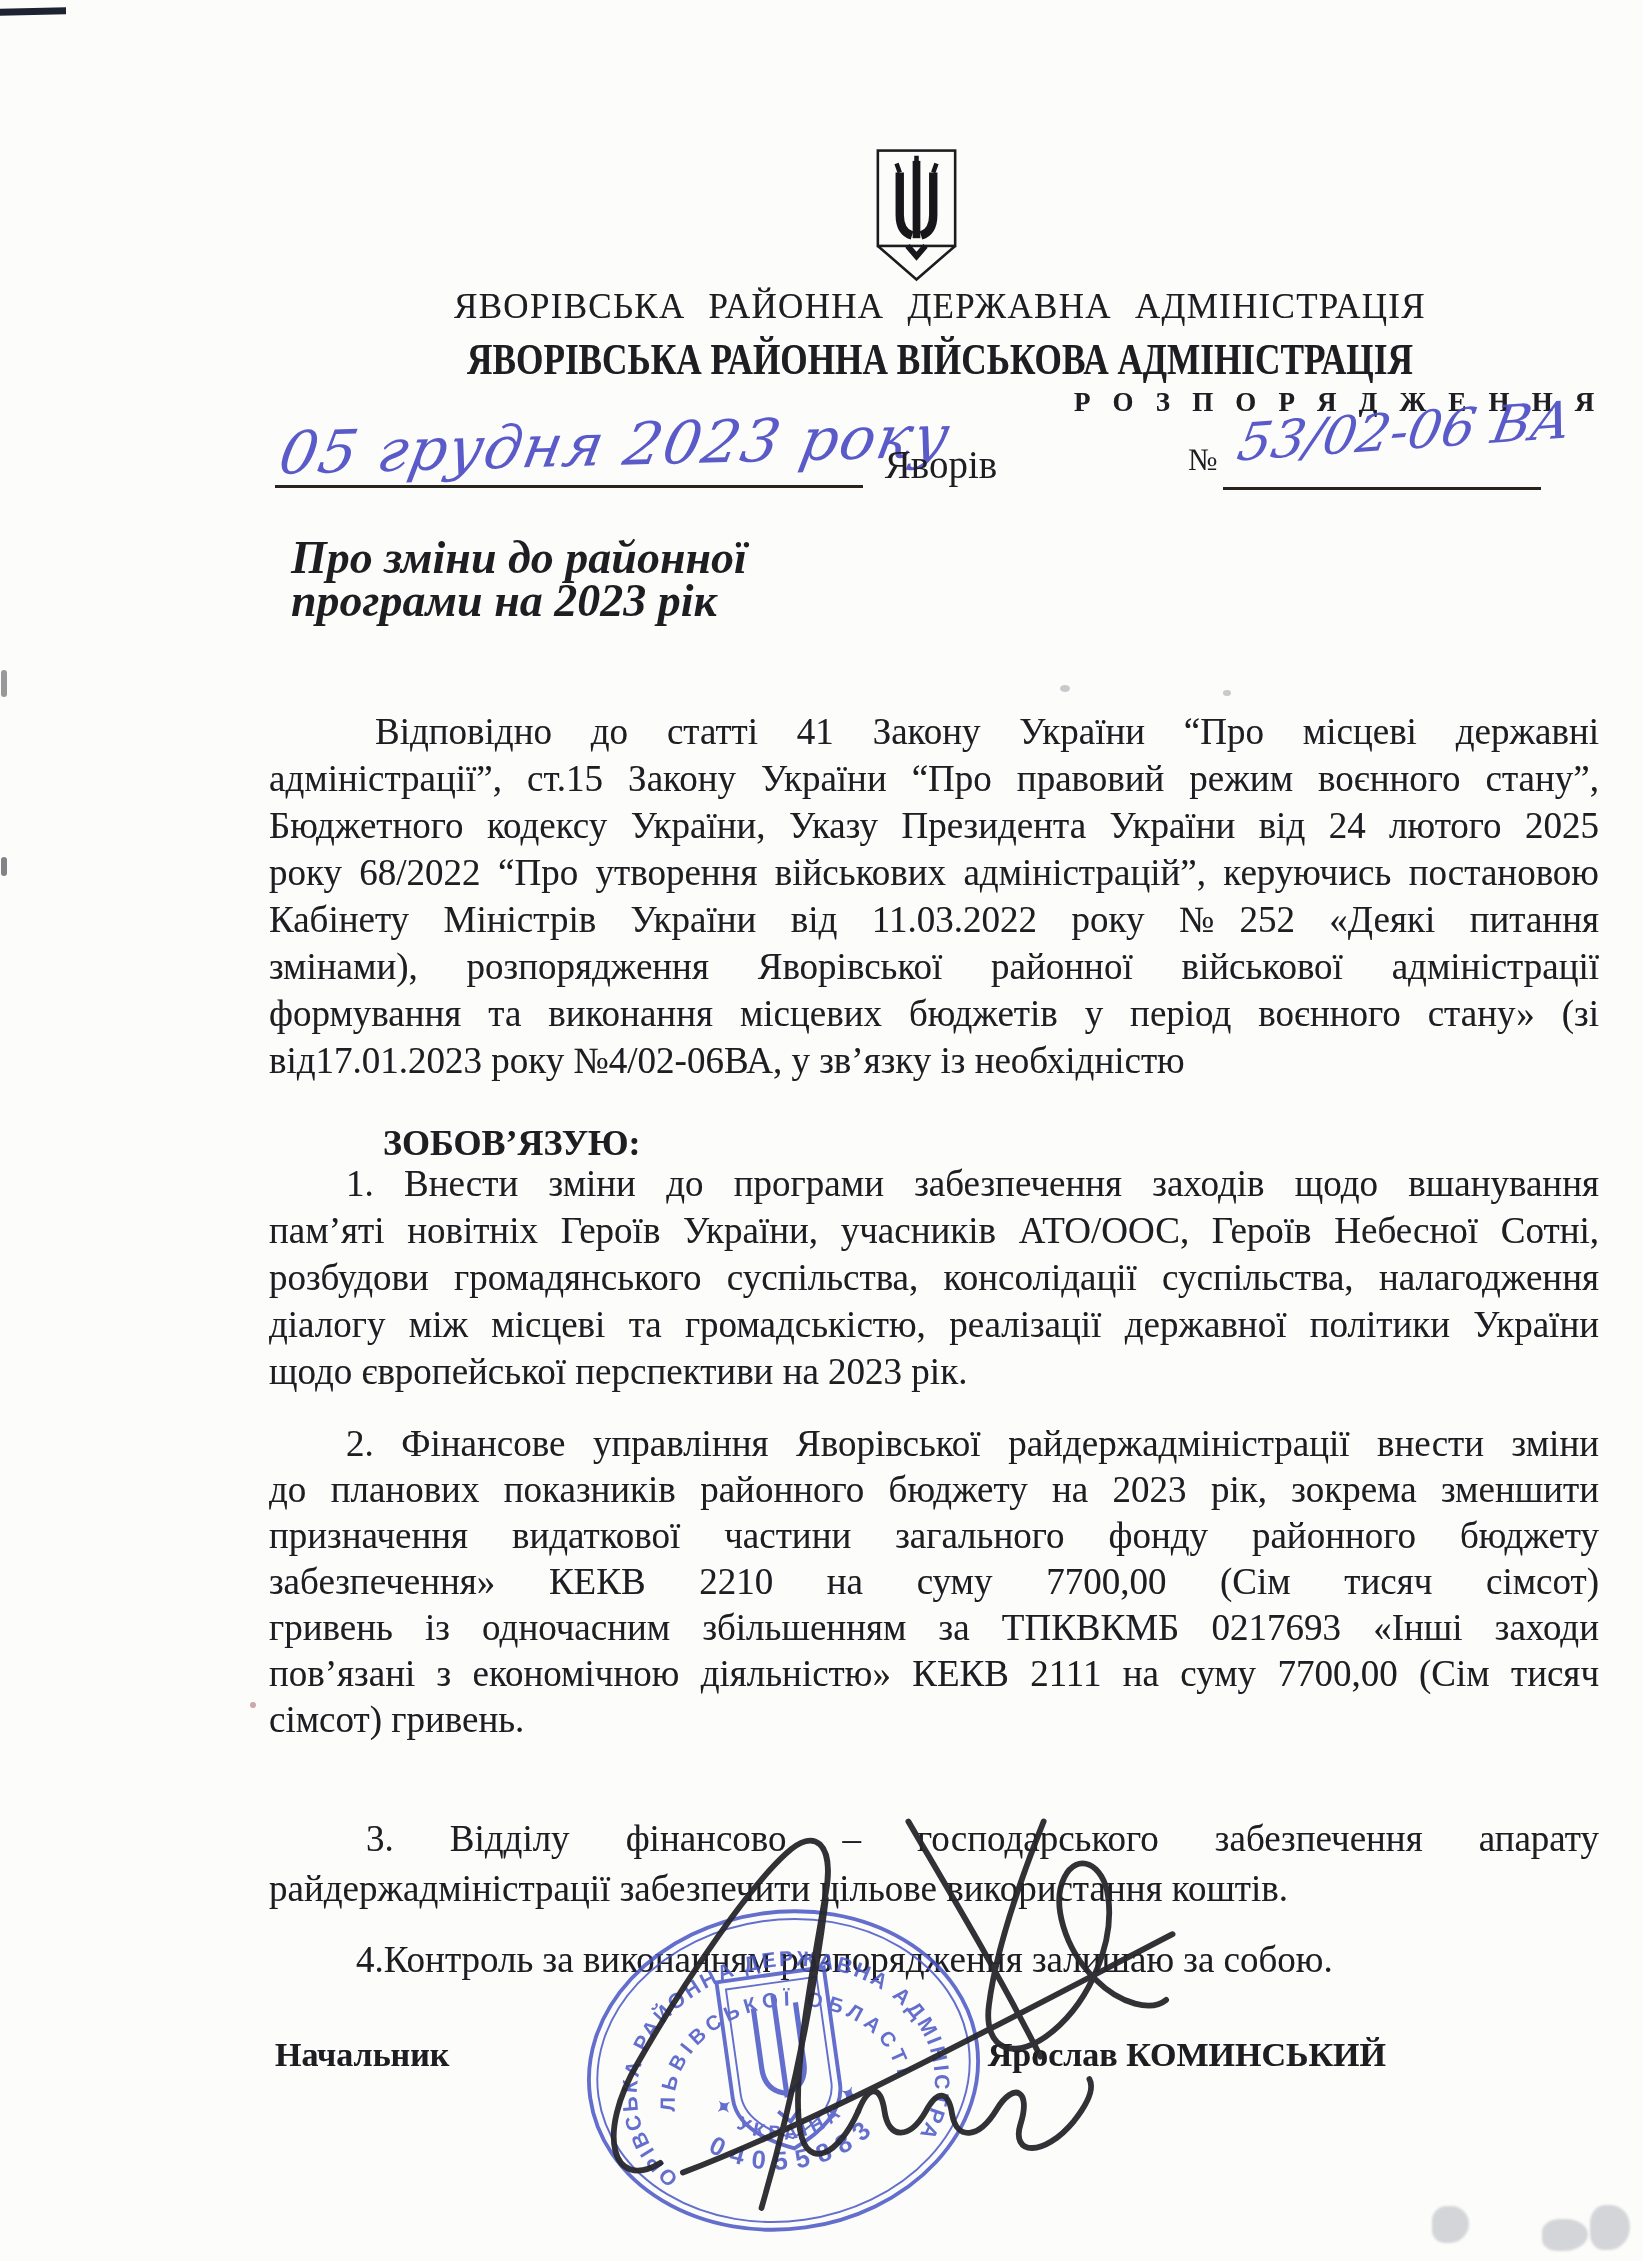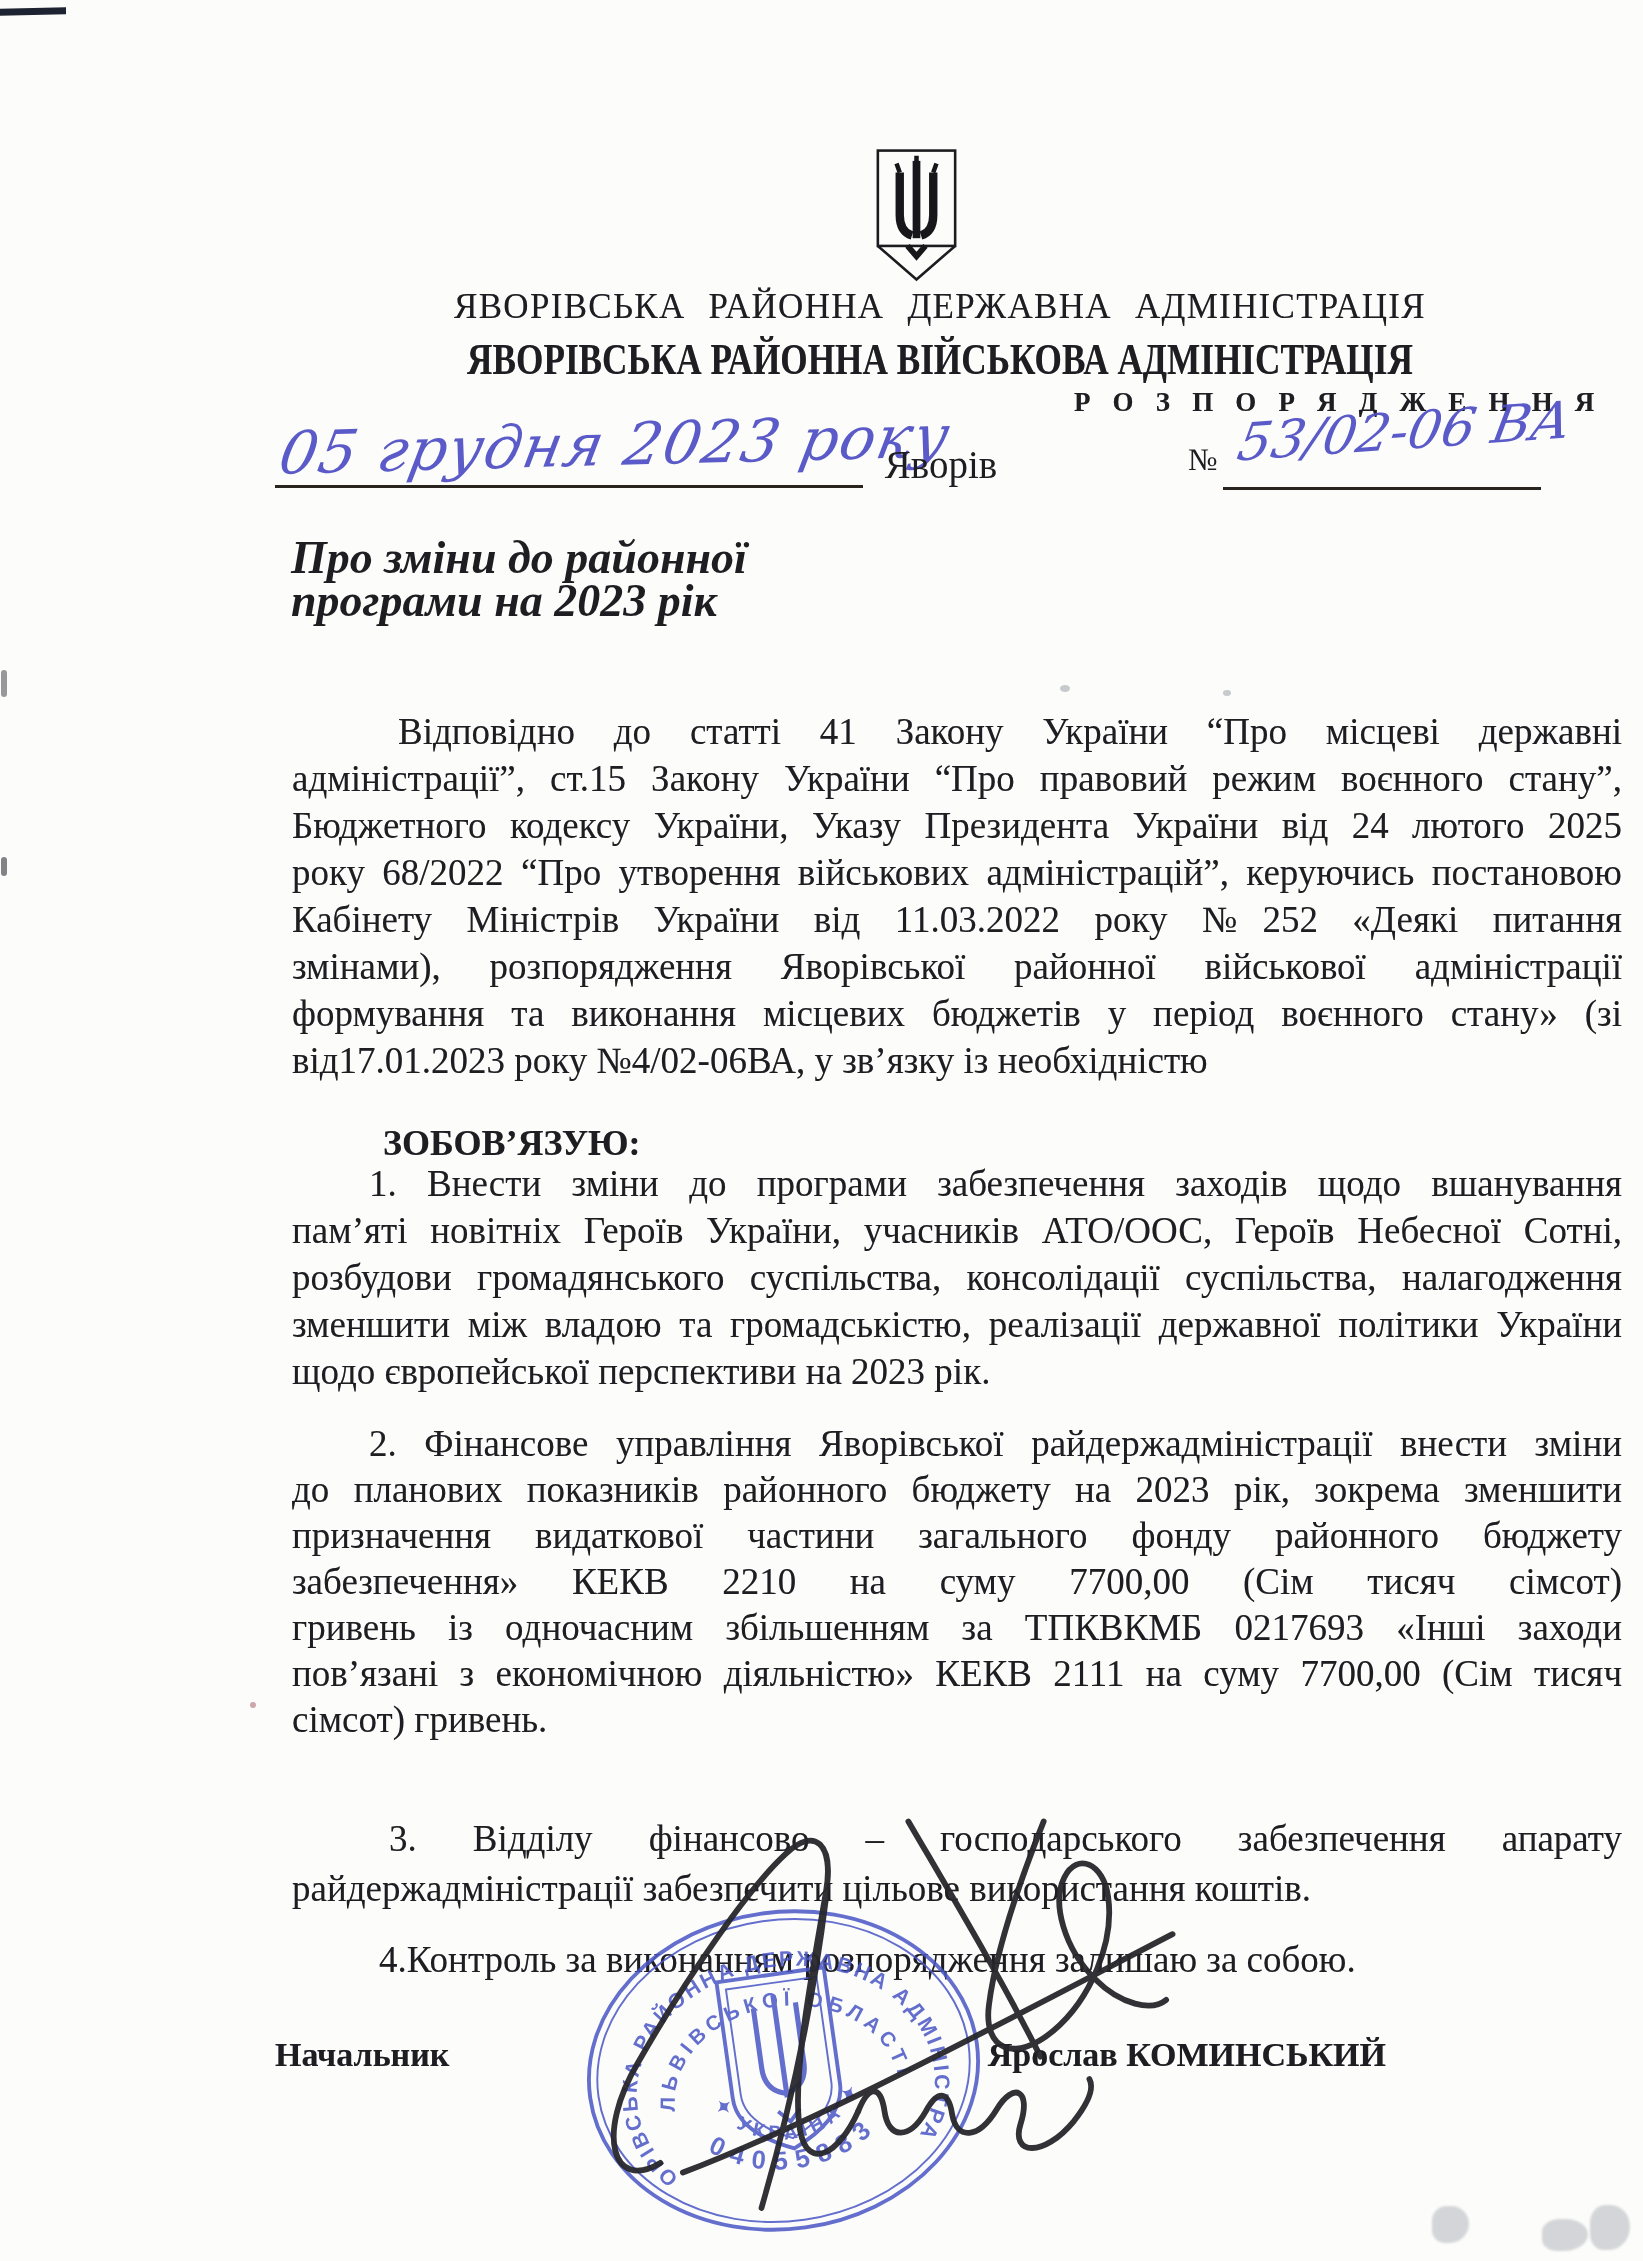--- a/index.html
+++ b/index.html
@@ -25,21 +25,21 @@
   .hw-date{left:282px;top:410px;font-size:59px;transform:skewX(-12deg) rotate(-1.5deg);
     white-space:nowrap;letter-spacing:1.3px;}
   .hw-num{left:1241px;top:401px;font-size:52px;transform:skewX(-14deg) rotate(-4deg);
     white-space:nowrap;}
   .place{left:857px;top:442px;width:168px;text-align:center;font-size:39px;}
   .numlabel{left:1188px;top:442px;font-size:31px;}
   
   .subject{left:291px;top:536px;font-size:46px;font-weight:bold;font-style:italic;
     line-height:43px;}
   
-  .block{left:292px;width:1330px;font-size:37px;line-height:47px;}
+  .block{left:269px;width:1330px;font-size:37px;line-height:47px;}
   .tline{text-align:justify;text-align-last:justify;white-space:normal;
     text-shadow:0 0 0.6px rgba(40,40,60,.35);}
   .tline.last{text-align-last:left;}
   .ind165{text-indent:106px;}
   .ind120{text-indent:77px;}
   .ind150{text-indent:97px;}
   .ind135{text-indent:87px;}
   .oblige{left:383px;top:1122px;font-size:36px;font-weight:bold;
     text-shadow:0 0 0.6px rgba(40,40,60,.4);}
   
@@ -110,21 +110,21 @@
     <div class="tline">формування та виконання місцевих бюджетів у період воєнного стану» (зі</div>
     <div class="tline last">від17.01.2023 року №4/02-06ВА, у зв’язку із необхідністю</div>
   </div>
 
   <div class="abs oblige">ЗОБОВ’ЯЗУЮ:</div>
 
   <div class="abs block" style="top:1160px;">
     <div class="tline ind120">1. Внести зміни до програми забезпечення заходів щодо вшанування</div>
     <div class="tline">пам’яті новітніх Героїв України, учасників АТО/ООС, Героїв Небесної Сотні,</div>
     <div class="tline">розбудови громадянського суспільства, консолідації суспільства, налагодження</div>
-    <div class="tline">зменшити між владою та громадськістю, реалізації державної політики України</div>
+    <div class="tline">діалогу між місцеві та громадськістю, реалізації державної політики України</div>
     <div class="tline last">щодо європейської перспективи на 2023 рік.</div>
   </div>
 
   <div class="abs block" style="top:1421px;line-height:46px;">
     <div class="tline ind120">2. Фінансове управління Яворівської райдержадміністрації внести зміни</div>
     <div class="tline">до планових показників районного бюджету на 2023 рік, зокрема зменшити</div>
     <div class="tline">призначення видаткової частини загального фонду районного бюджету</div>
     <div class="tline">забезпечення» КЕКВ 2210 на суму 7700,00 (Сім тисяч сімсот)</div>
     <div class="tline">гривень із одночасним збільшенням за ТПКВКМБ 0217693 «Інші заходи</div>
     <div class="tline">пов’язані з економічною діяльністю» КЕКВ 2111 на суму 7700,00 (Сім тисяч</div>

